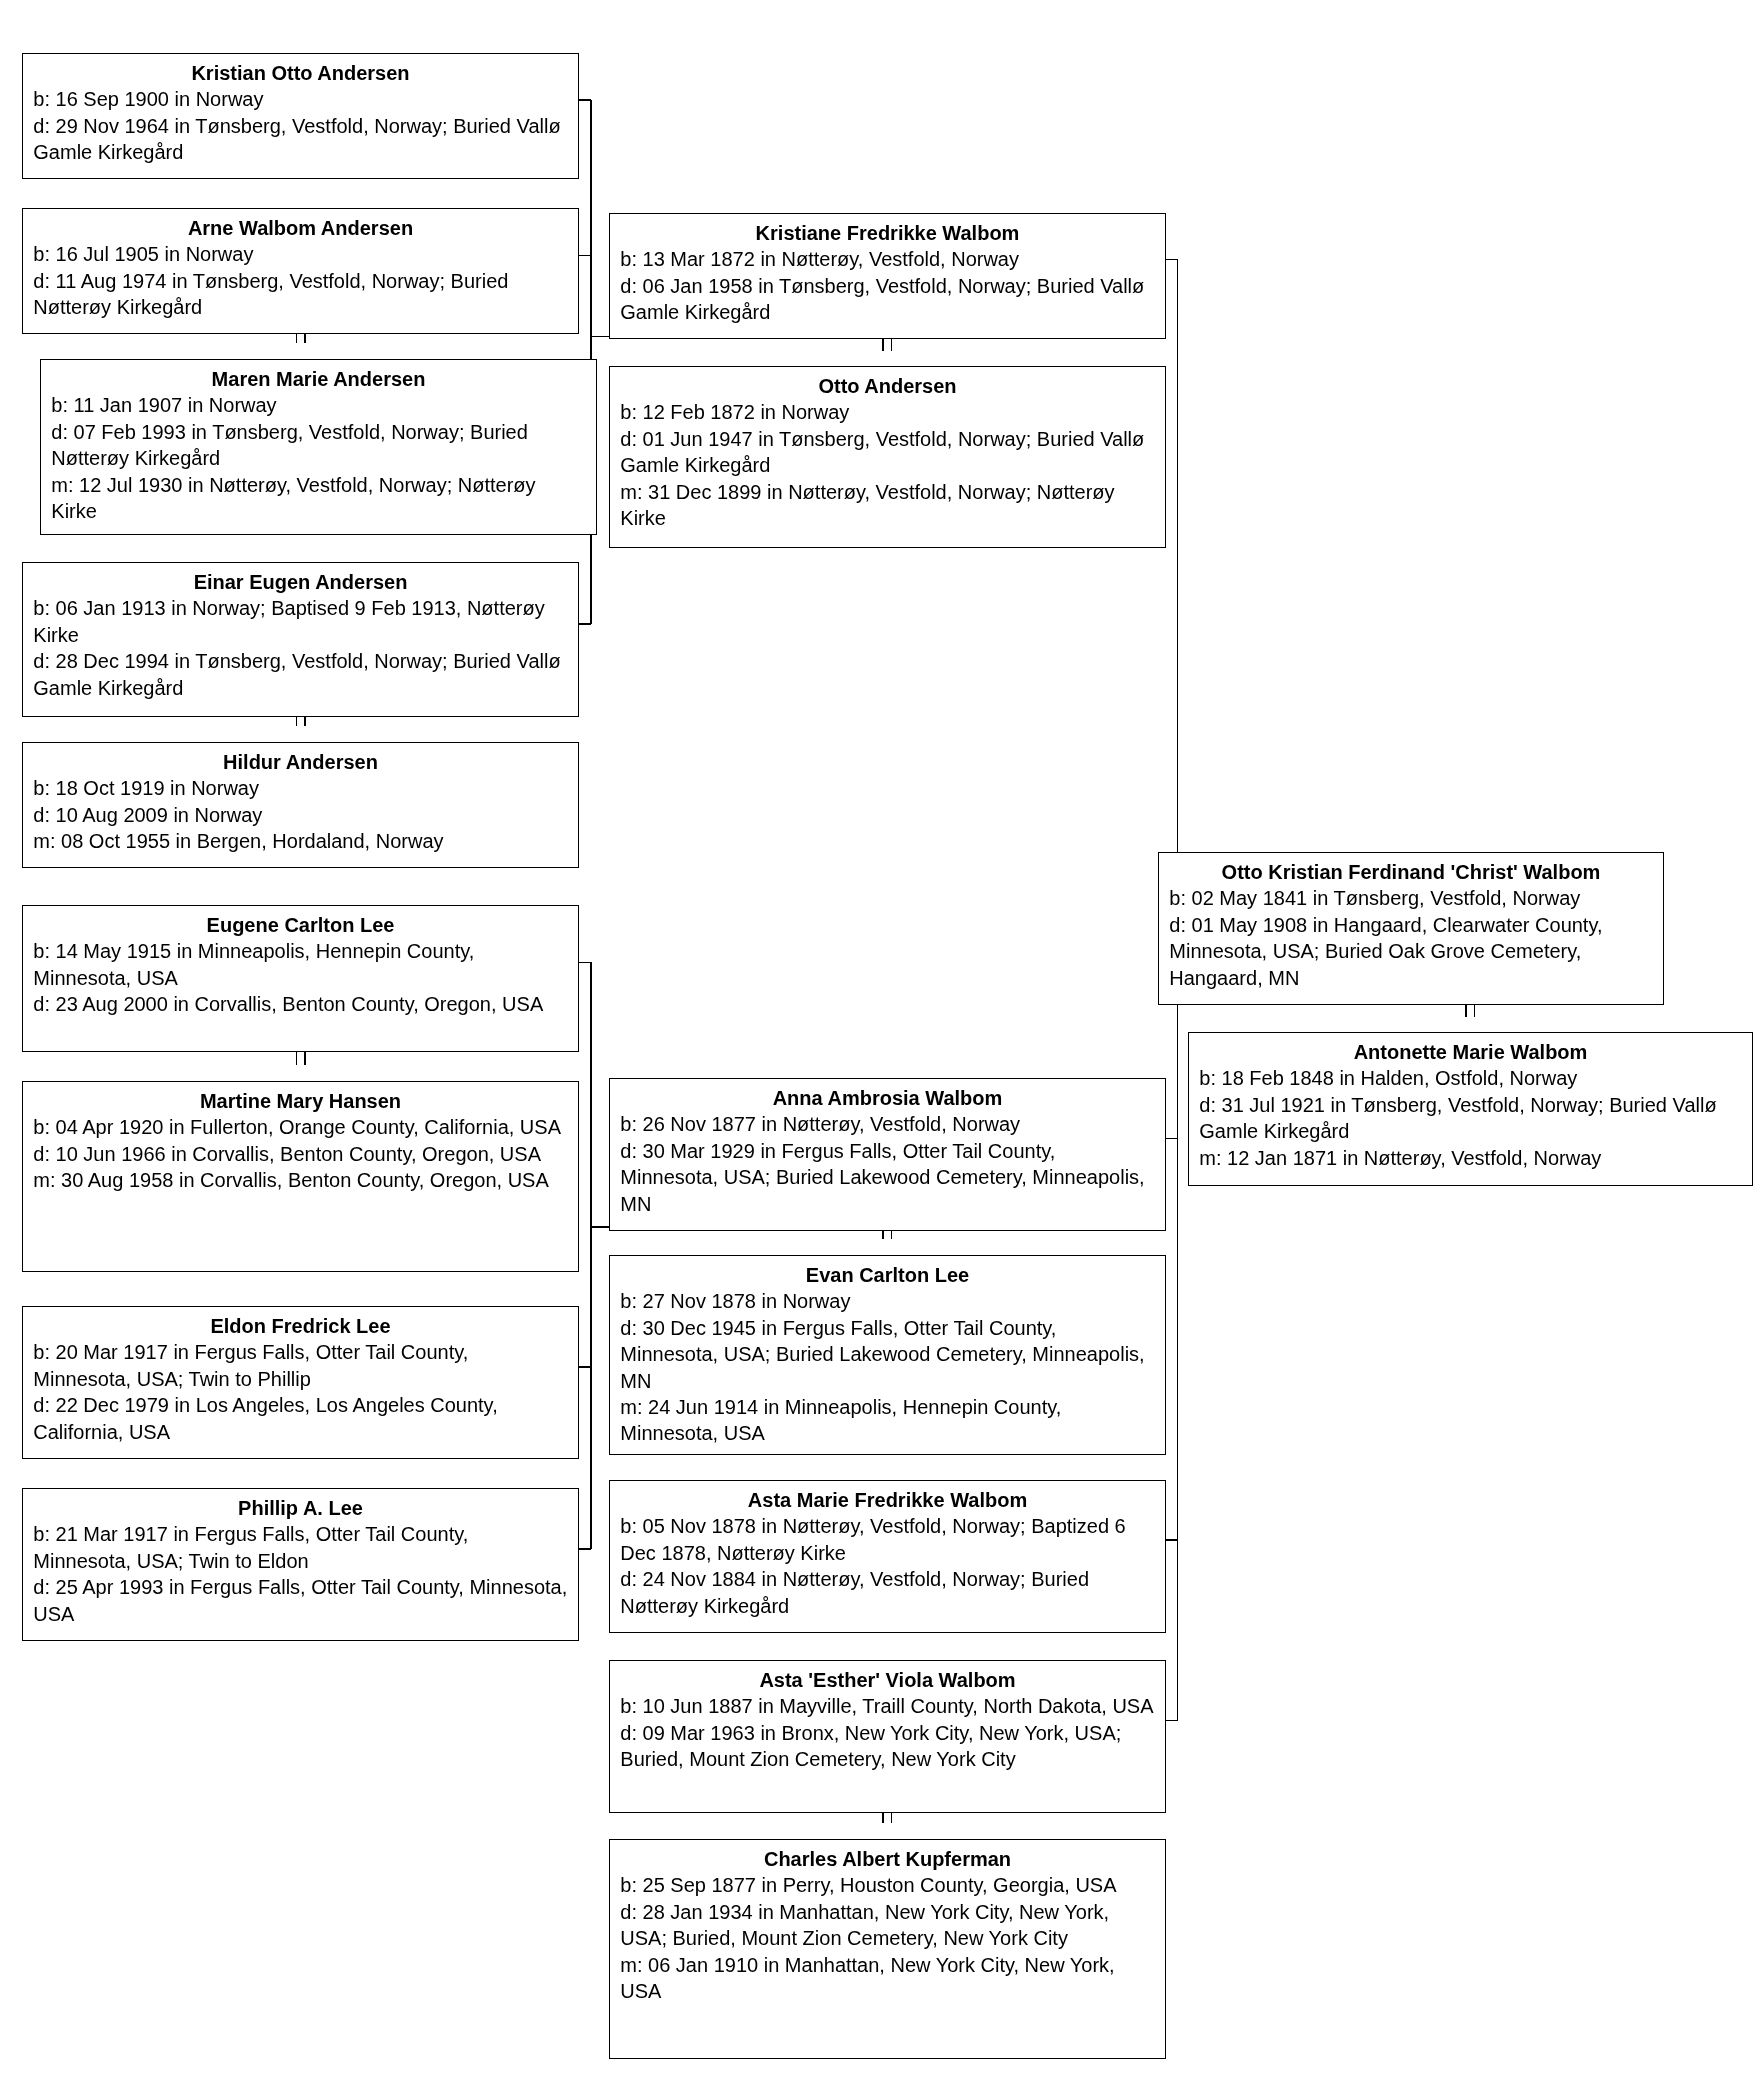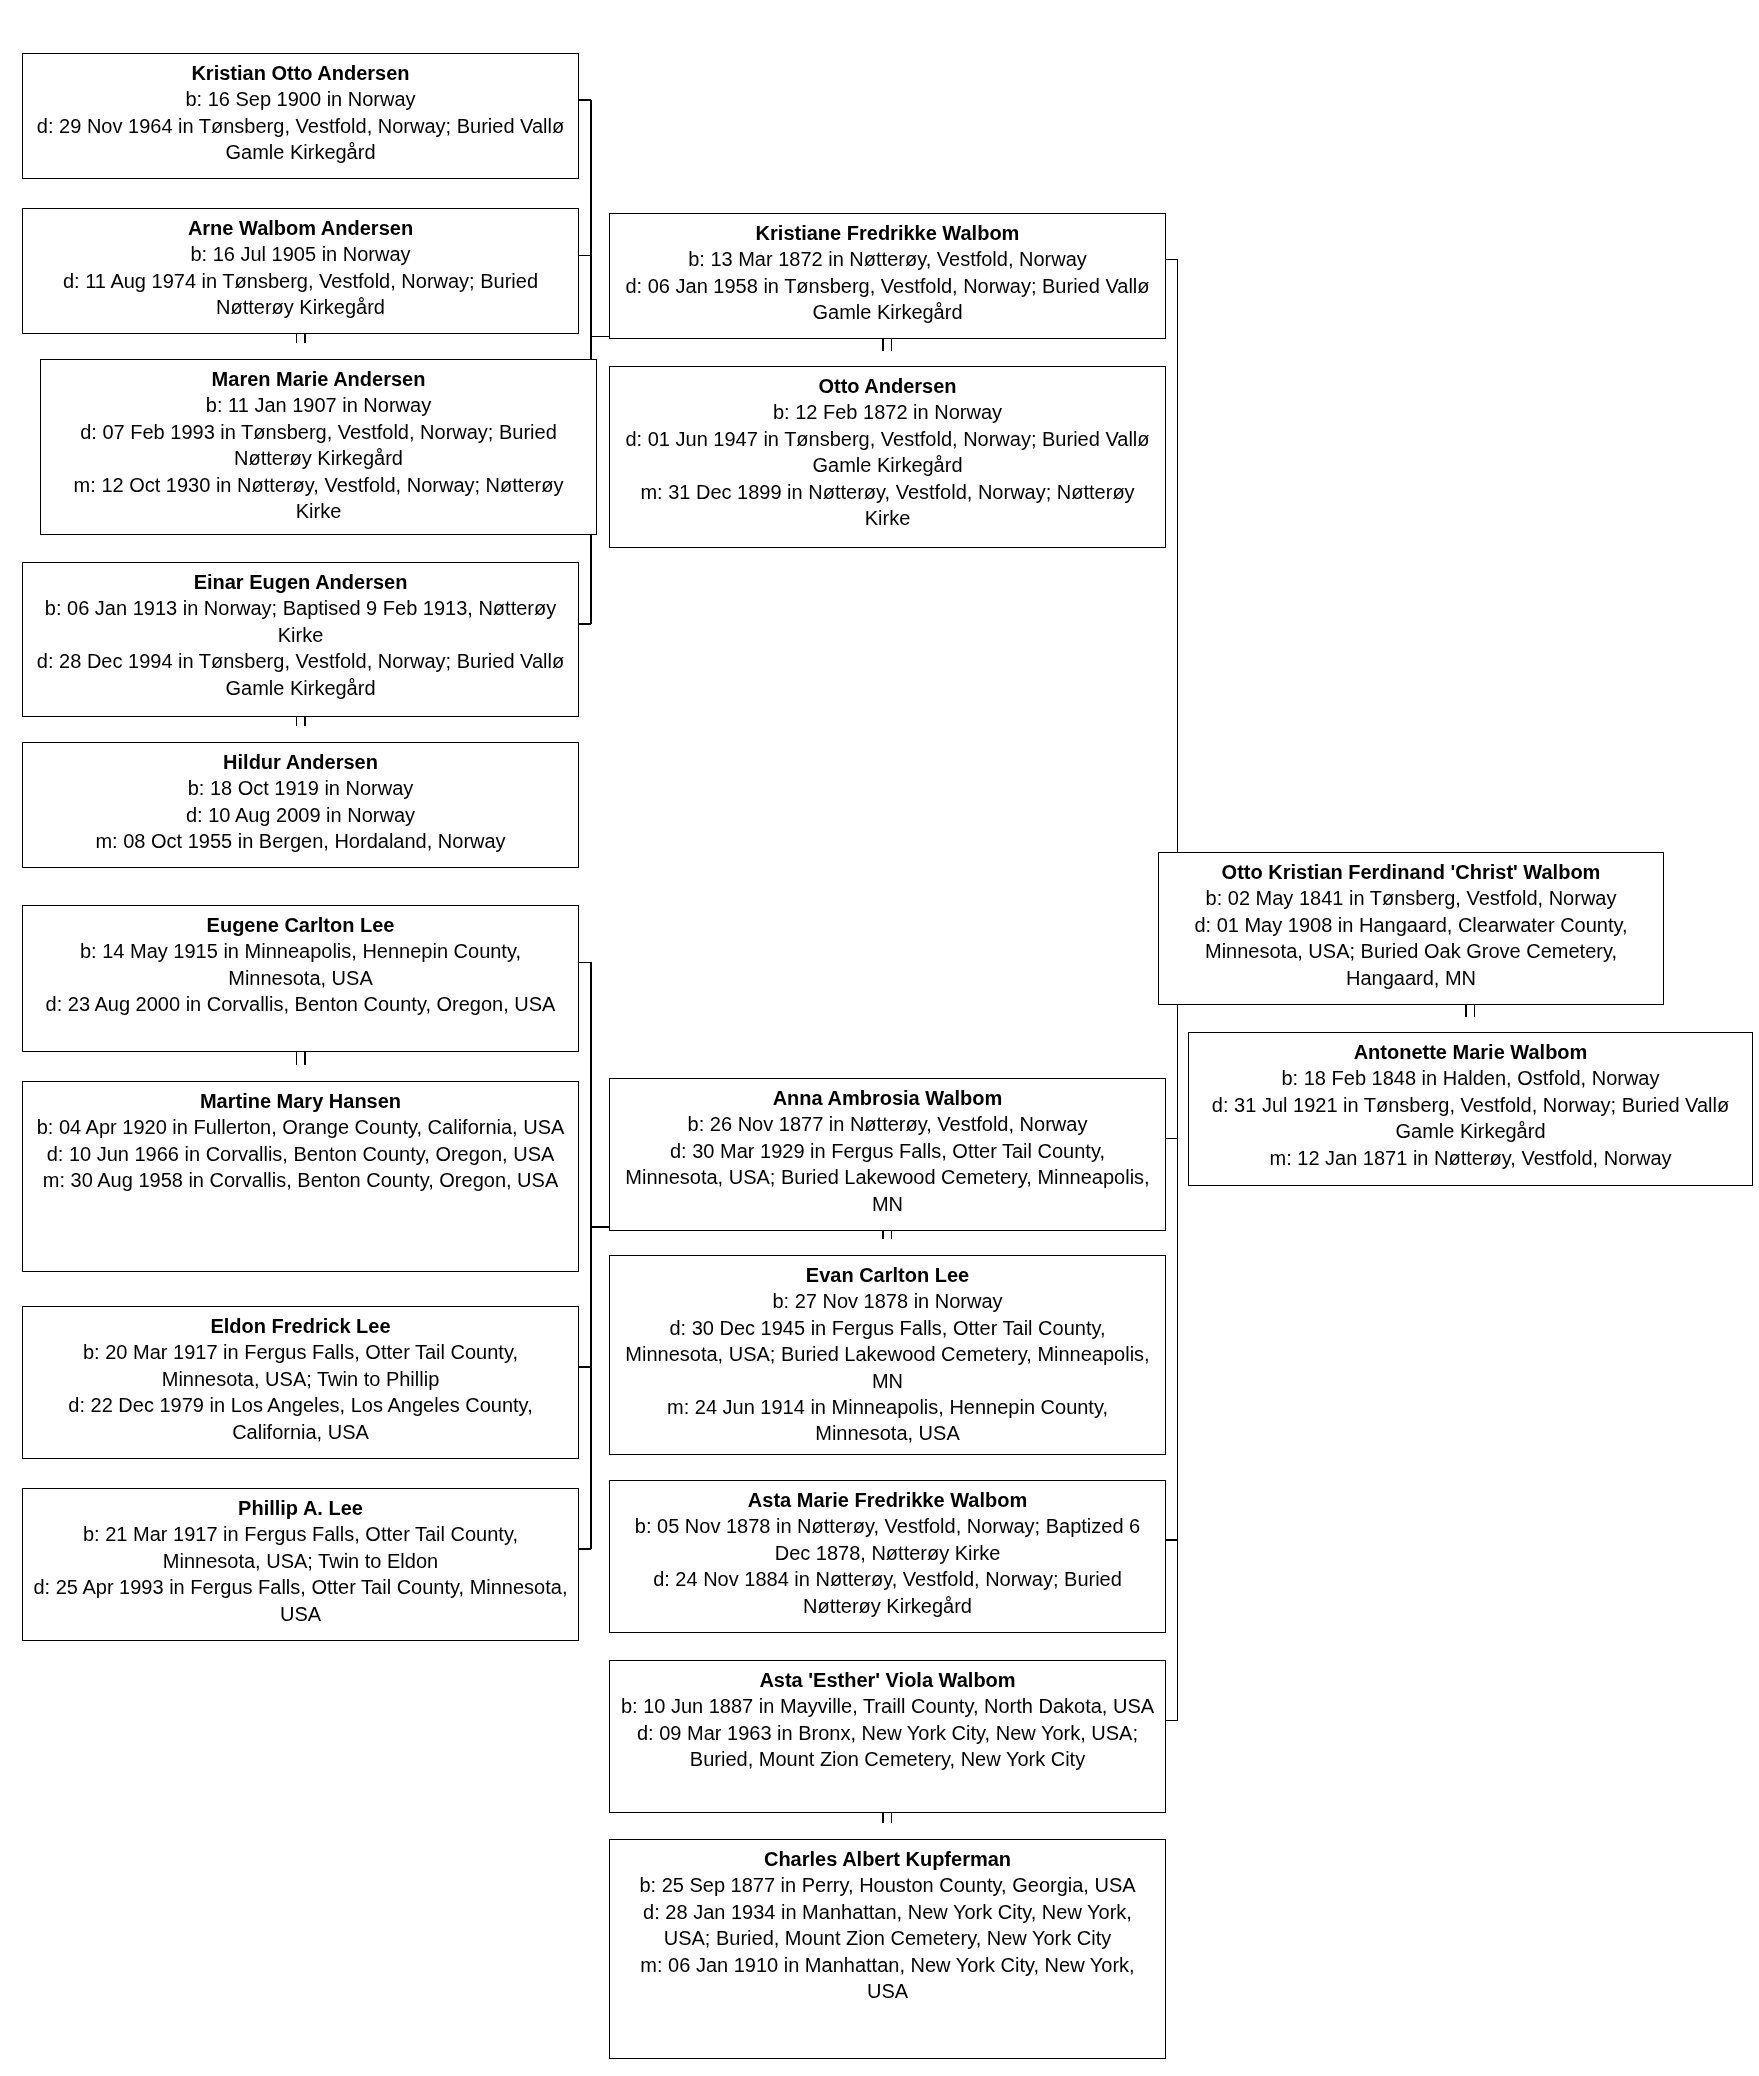--- a/index.html
+++ b/index.html
@@ -32,21 +32,21 @@
   .pname {
     font-size: 20px;
     line-height: 26.4px;
     font-weight: bold;
     text-align: center;
     color: #000000;
   }
   .pfacts {
     font-size: 20px;
     line-height: 26.4px;
-    text-align: center;
+    text-align: left;
     color: #000000;
     white-space: pre-line;
   }
 </style>
 </head>
 <body>
 
 <div class="canvas">
 
   <svg class="connectors" viewBox="0 0 2400 2832" xmlns="http://www.w3.org/2000/svg">
@@ -115,21 +115,21 @@
   <div class="person-box" style="left:22px;top:192px;width:557px;min-height:126px">
     <div class="pname">Arne Walbom Andersen</div>
     <div class="pfacts">b: 16 Jul 1905 in Norway
 d: 11 Aug 1974 in Tønsberg, Vestfold, Norway; Buried Nøtterøy Kirkegård</div>
   </div>
 
   <div class="person-box" style="left:40px;top:343px;width:557px;min-height:176px">
     <div class="pname">Maren Marie Andersen</div>
     <div class="pfacts">b: 11 Jan 1907 in Norway
 d: 07 Feb 1993 in Tønsberg, Vestfold, Norway; Buried Nøtterøy Kirkegård
-m: 12 Oct 1930 in Nøtterøy, Vestfold, Norway; Nøtterøy Kirke</div>
+m: 12 Jul 1930 in Nøtterøy, Vestfold, Norway; Nøtterøy Kirke</div>
   </div>
 
   <div class="person-box" style="left:22px;top:546px;width:557px;min-height:155px">
     <div class="pname">Einar Eugen Andersen</div>
     <div class="pfacts">b: 06 Jan 1913 in Norway; Baptised 9 Feb 1913, Nøtterøy Kirke
 d: 28 Dec 1994 in Tønsberg, Vestfold, Norway; Buried Vallø Gamle Kirkegård</div>
   </div>
 
   <div class="person-box" style="left:22px;top:726px;width:557px;min-height:126px">
     <div class="pname">Hildur Andersen</div>

